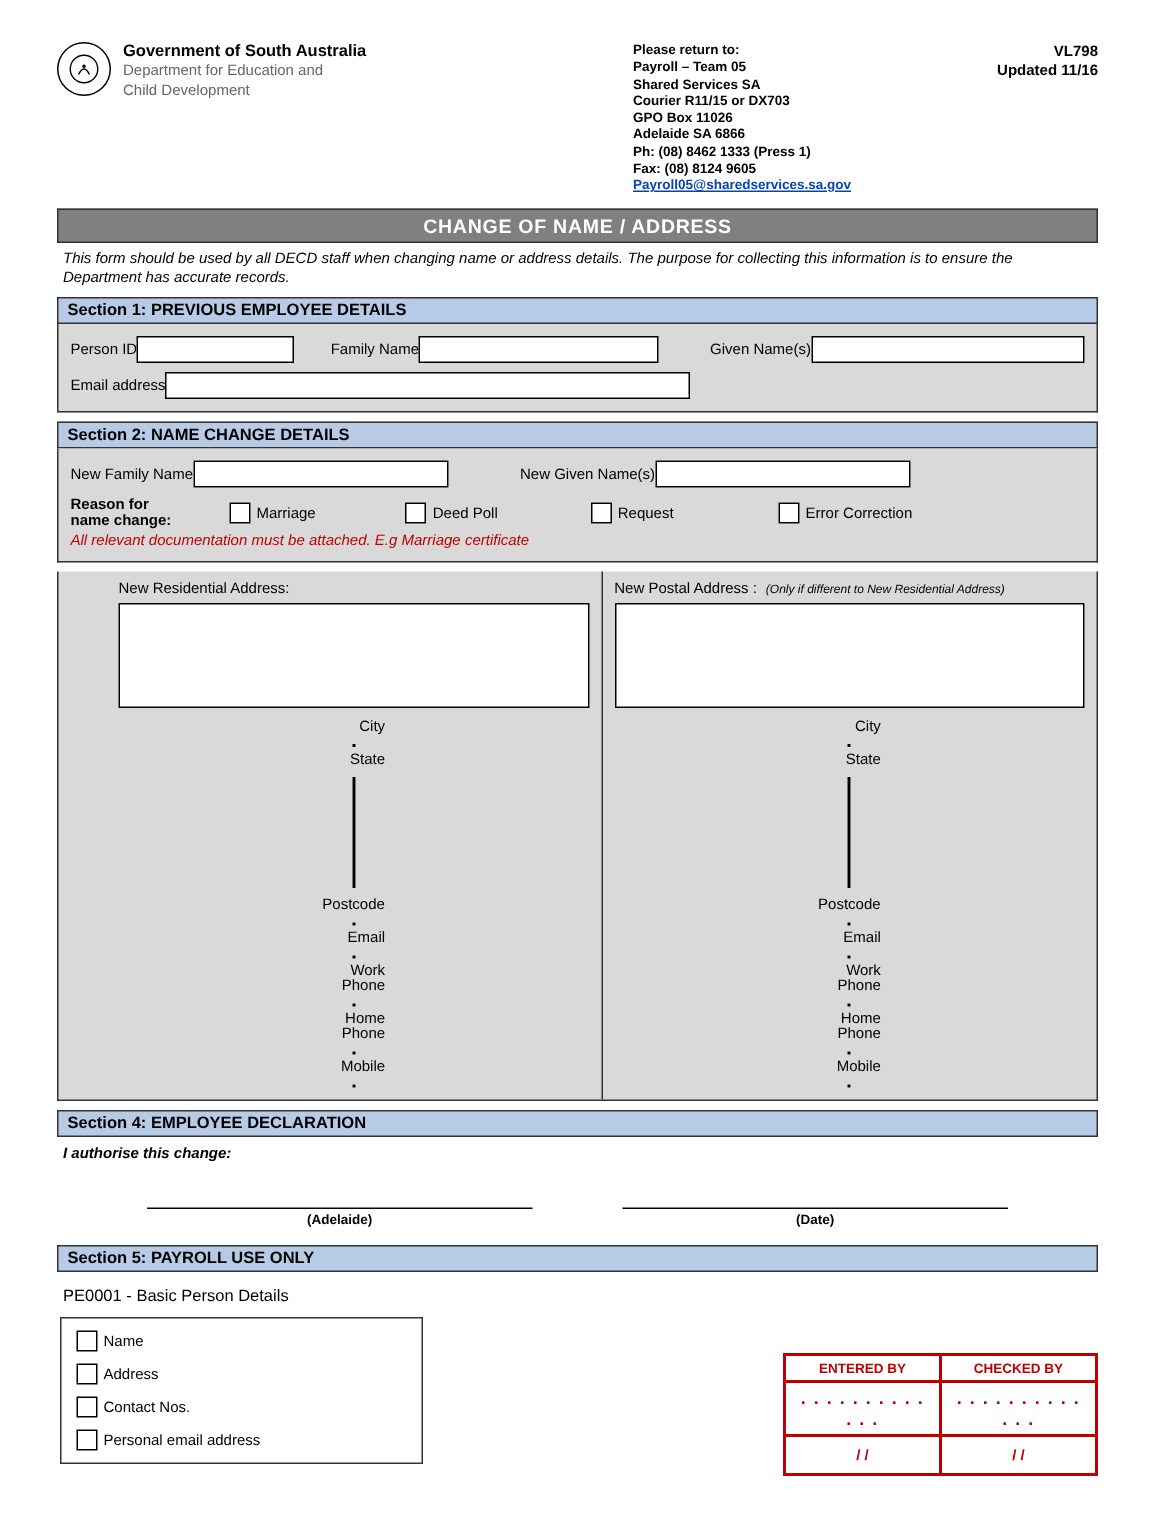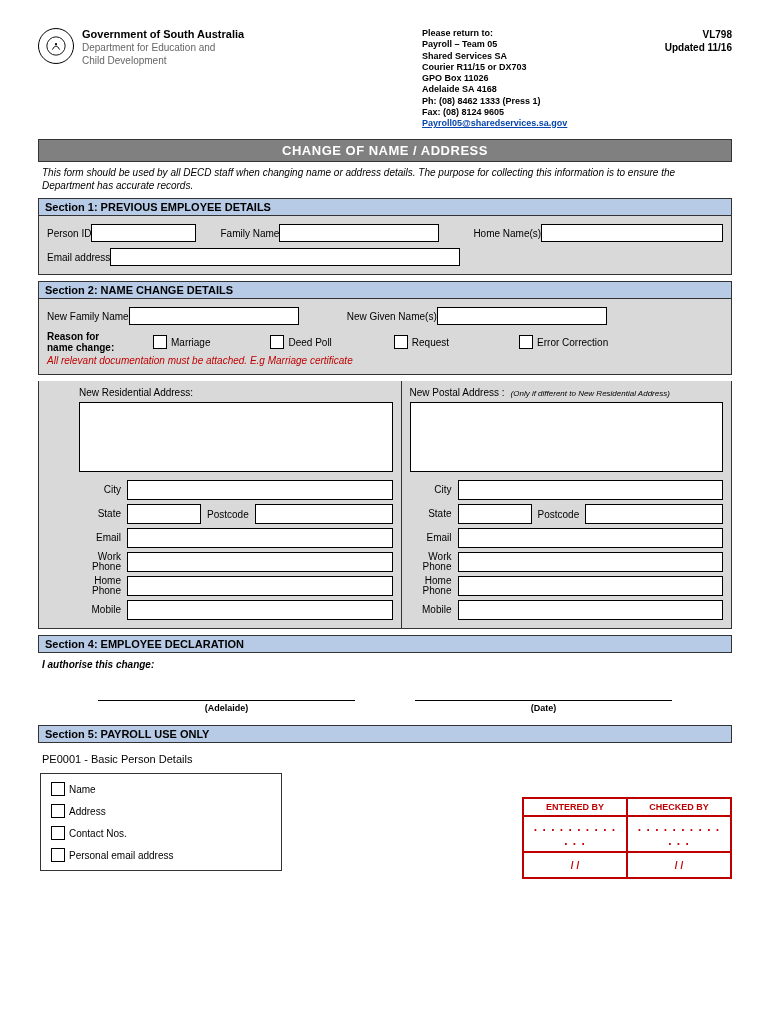--- a/index.html
+++ b/index.html
@@ -123,20 +123,21 @@
     background: #fff;
     border: 1px solid #000;
     height: 68px;
     margin-bottom: 8px;
   }
   .addr-row {
     display: flex;
     align-items: center;
     gap: 6px;
     margin-bottom: 4px;
+    flex-direction: column;
   }
   .addr-row .lbl { width: 42px; text-align: right; font-size: 10px; line-height: 1; }
   .addr-row .box { background: #fff; border: 1px solid #000; height: 18px; flex: 1; }
   .addr-row .box.short { flex: 0 0 72px; }
   .addr-row .gap-lbl { font-size: 10px; }
 
   .decl {
     font-style: italic;
     font-weight: bold;
     font-size: 10px;
@@ -208,21 +209,21 @@
         <span>Department for Education and</span><br>
         <span>Child Development</span>
       </div>
     </div>
     <div class="return-block">
       <div>Please return to:</div>
       <div>Payroll – Team 05</div>
       <div>Shared Services SA</div>
       <div>Courier R11/15 or DX703</div>
       <div>GPO Box 11026</div>
-      <div>Adelaide SA 4168</div>
+      <div>Adelaide SA 6866</div>
       <div>Ph: (08) 8462 1333 (Press 1)</div>
       <div>Fax: (08) 8124 9605</div>
       <a href="#">Payroll05@sharedservices.sa.gov</a>
     </div>
     <div class="code-block">
       <div>VL798</div>
       <div>Updated 11/16</div>
     </div>
   </div>
 
@@ -231,21 +232,21 @@
 
   <div class="section-head">Section 1: PREVIOUS EMPLOYEE DETAILS</div>
   <div class="panel">
     <div class="row">
       <span class="fld-label">Person ID</span>
       <div class="fld-input" style="width:105px"></div>
       <span style="width:24px"></span>
       <span class="fld-label">Family Name</span>
       <div class="fld-input" style="width:160px"></div>
       <span style="width:34px"></span>
-      <span class="fld-label">Home Name(s)</span>
+      <span class="fld-label">Given Name(s)</span>
       <div class="fld-input flex1"></div>
     </div>
     <div class="row" style="margin-bottom:0">
       <span class="fld-label">Email address</span>
       <div class="fld-input" style="width:350px"></div>
     </div>
   </div>
 
   <div style="height:6px"></div>
 

